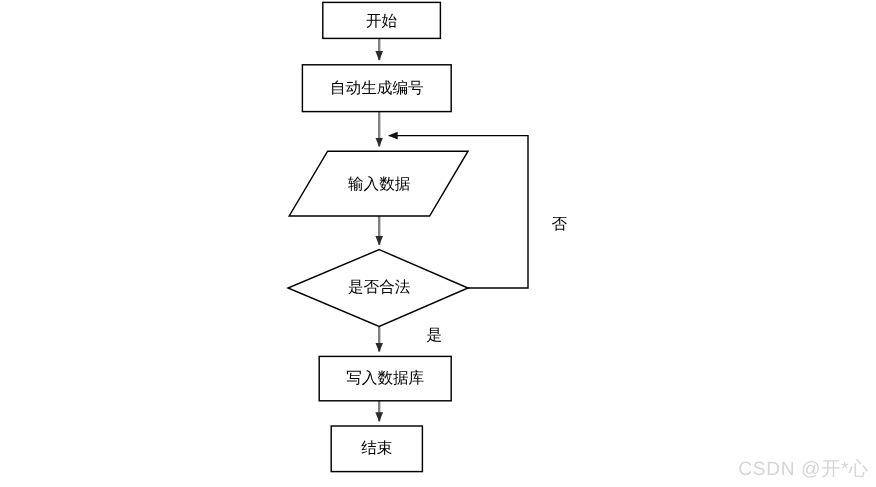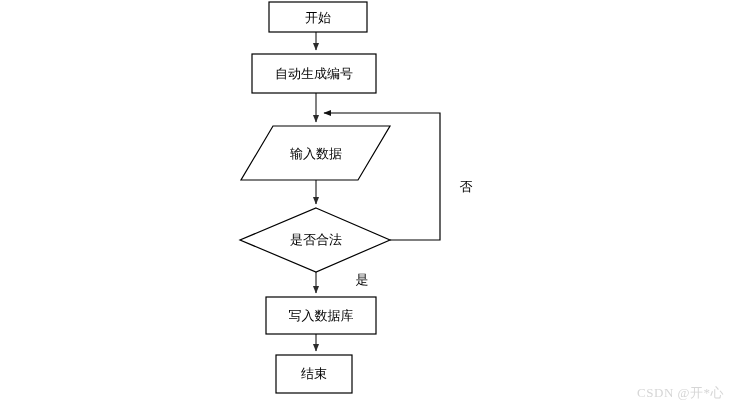--- a/index.html
+++ b/index.html
@@ -47,24 +47,24 @@
   }
   .loop-line {
     stroke: #000000;
     stroke-width: 1.2;
     fill: none;
   }
   .watermark {
     position: absolute;
     right: 6px;
     bottom: 4px;
-    font-size: 13px;
+    font-size: 16px;
     color: #d6d6d6;
     letter-spacing: 0.5px;
-    font-family: Liberation Serif, serif;
+    font-family: Liberation Sans, sans-serif;
     white-space: nowrap;
     user-select: none;
   }
 </style>
 </head>
 <body>
 
 <svg id="flow-canvas" viewBox="0 0 730 406" xmlns="http://www.w3.org/2000/svg">
 
   <defs>

